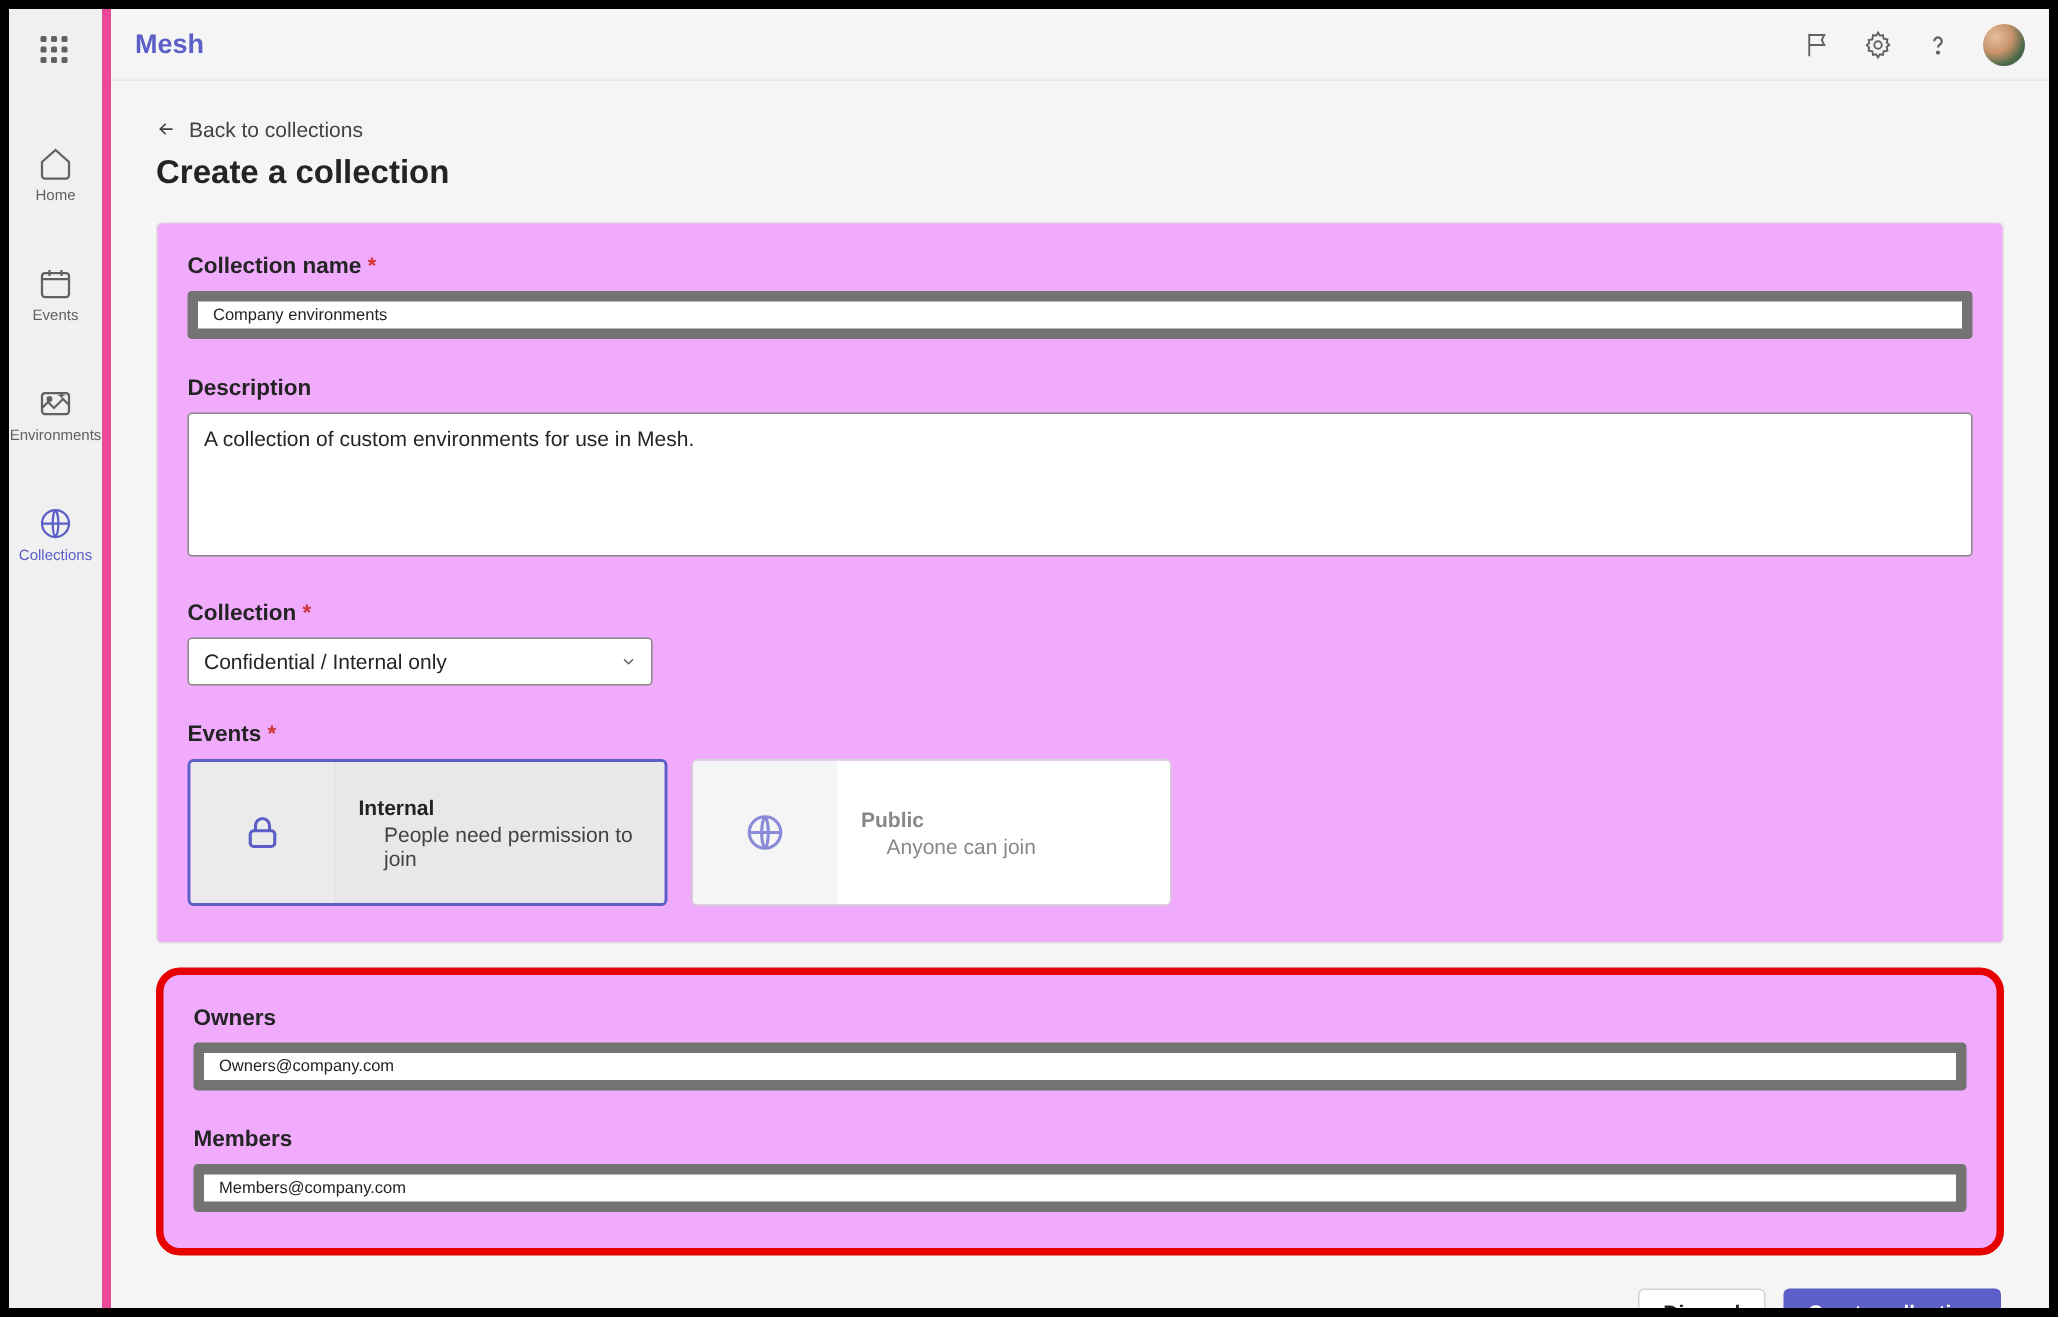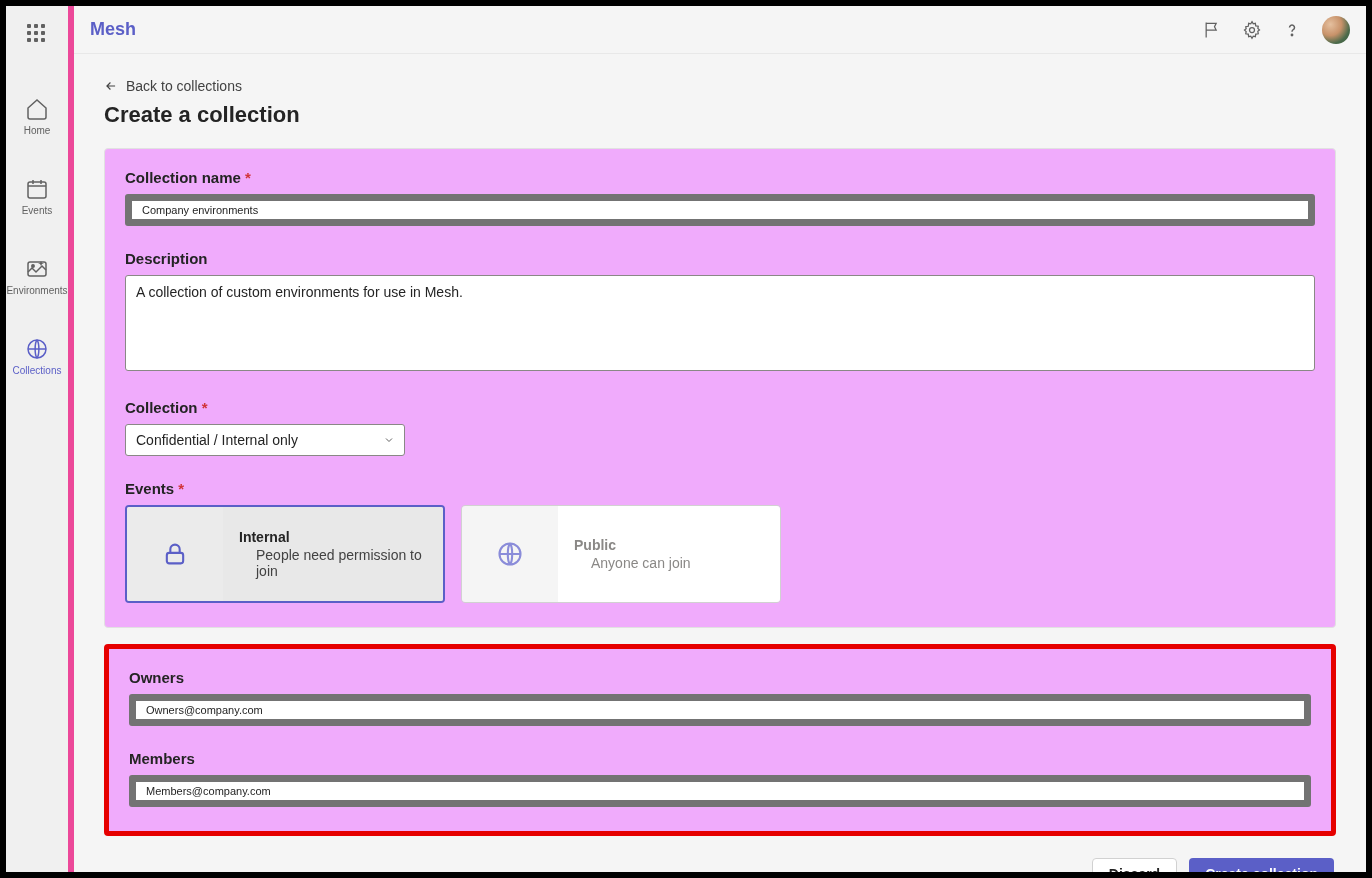--- a/index.html
+++ b/index.html
@@ -162,21 +162,21 @@
 .card {
   background: #f0abfc;
   border: 1px solid #e1e1e1;
   border-radius: 4px;
   padding: 20px 20px 24px 20px;
   margin-bottom: 16px;
 }
 
 .highlight-card {
   border: 5px solid #e60000;
-  border-radius: 4px;
+  border-radius: 16px;
 }
 
 .field-label {
   font-size: 15px;
   font-weight: 600;
   color: #242424;
   margin-bottom: 8px;
   display: block;
 }
 
@@ -212,21 +212,21 @@
 .field-group {
   margin-bottom: 24px;
 }
 
 .field-group:last-child {
   margin-bottom: 0;
 }
 
 .select-wrap {
   position: relative;
-  width: 280px;
+  width: 310px;
 }
 
 .select-input {
   width: 100%;
   height: 32px;
   border: 1px solid #8a8886;
   border-radius: 3px;
   padding: 0 32px 0 10px;
   font-size: 14px;
   color: #242424;

